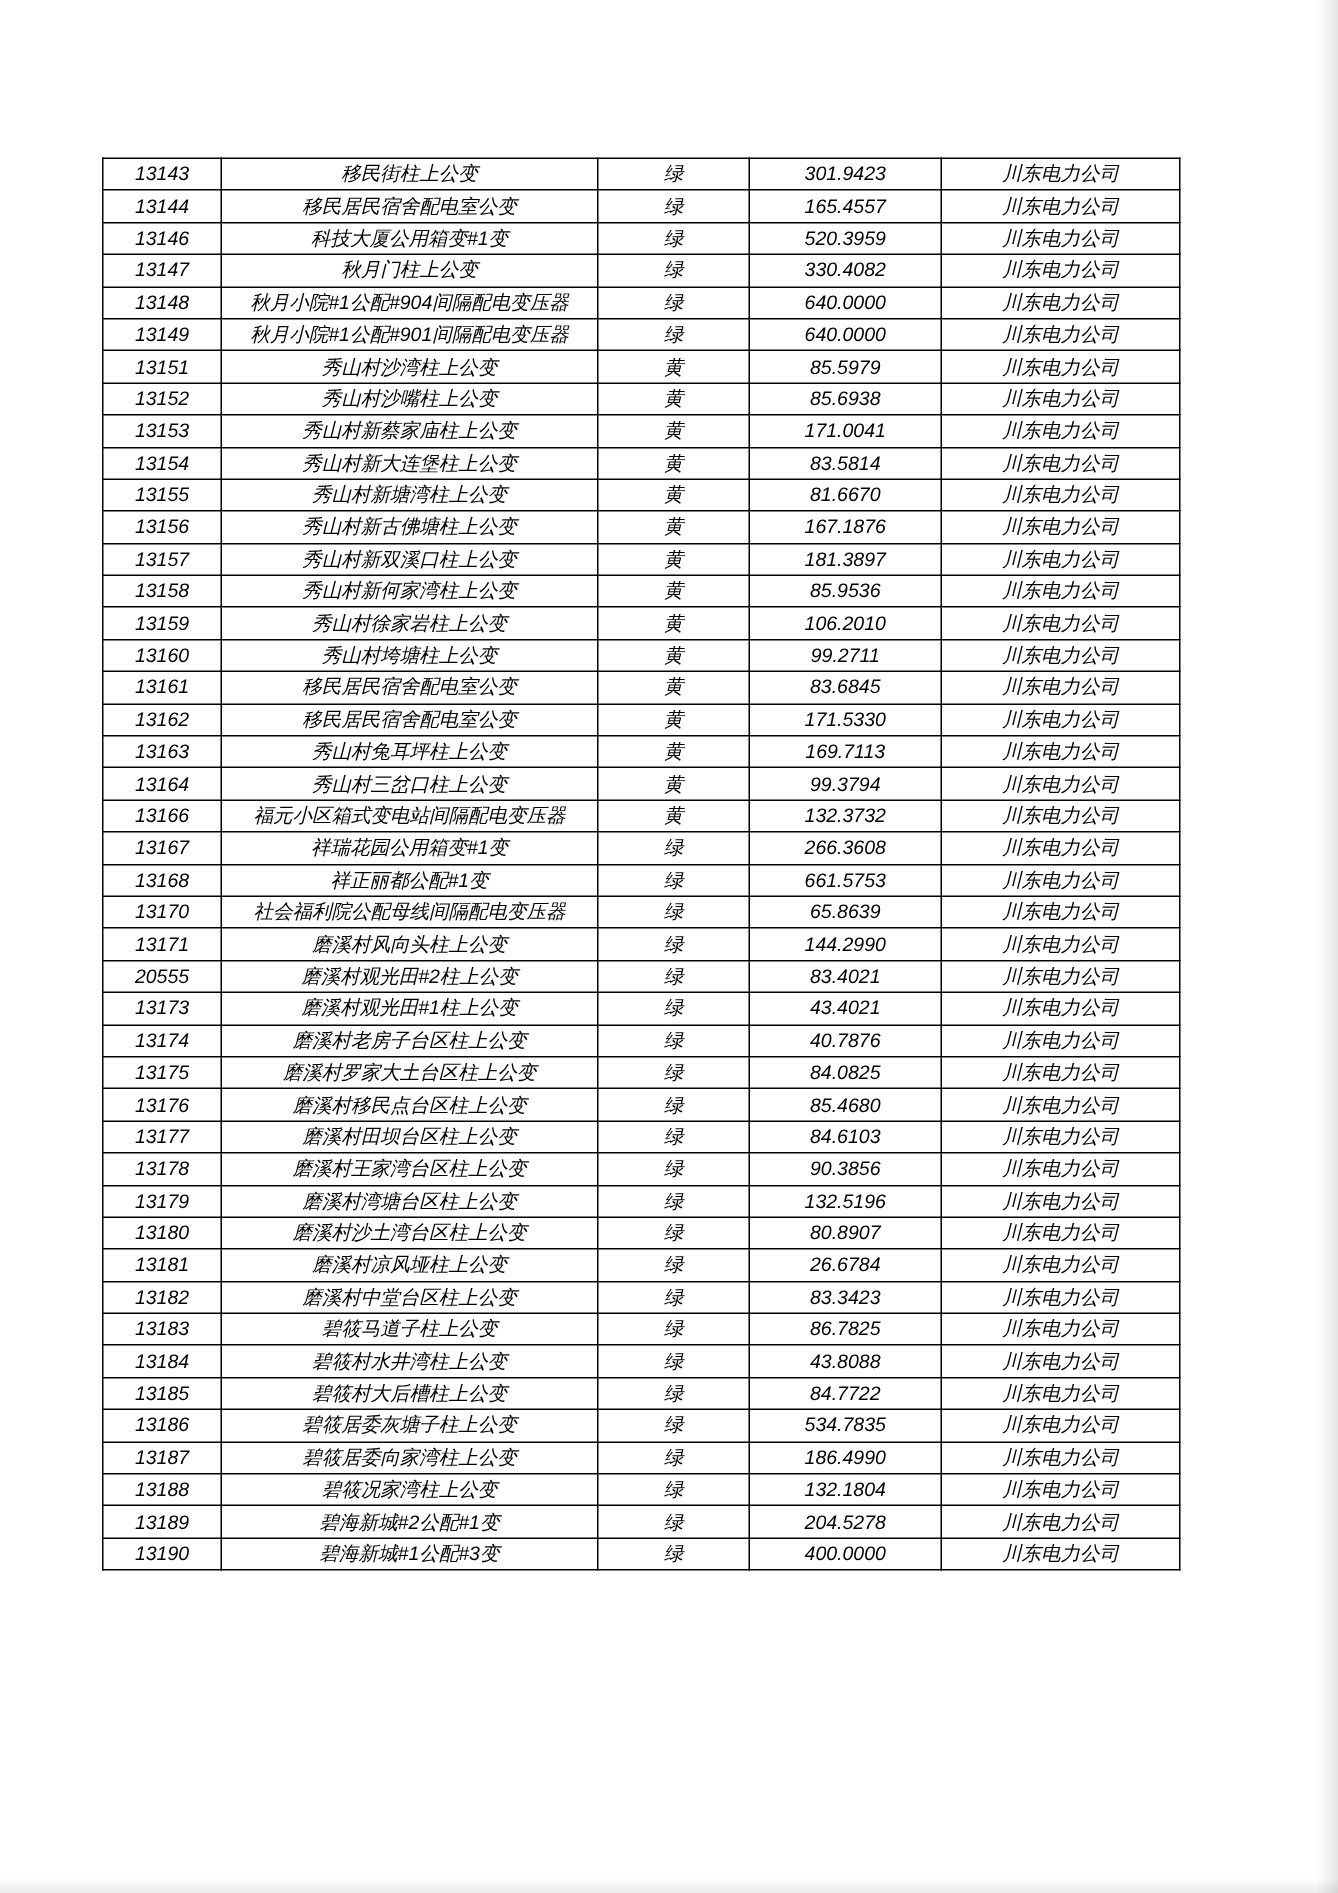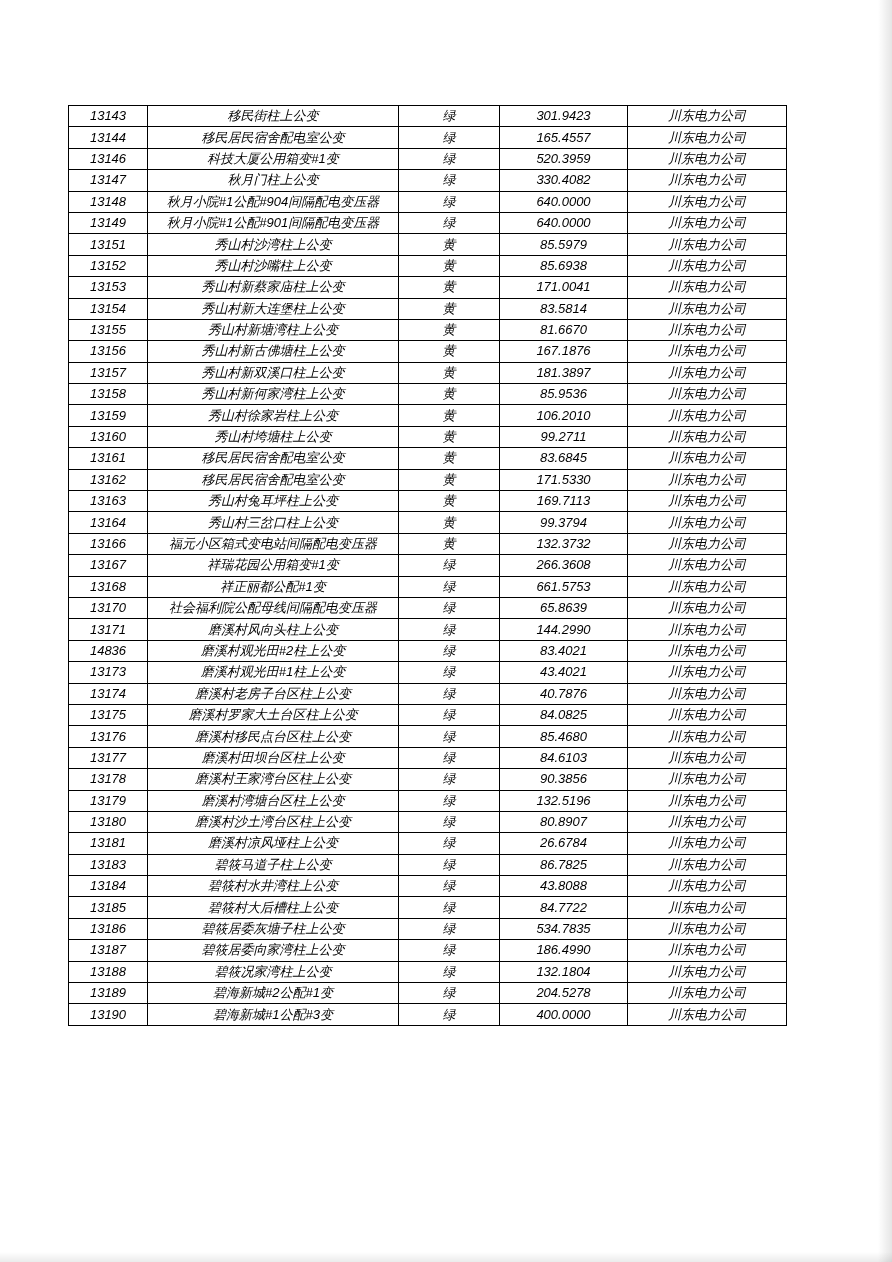--- a/index.html
+++ b/index.html
@@ -233,21 +233,21 @@
             <td class="c4">川东电力公司</td>
           </tr>
           <tr>
             <td class="c0">13171</td>
             <td class="c1">磨溪村风向头柱上公变</td>
             <td class="c2">绿</td>
             <td class="c3">144.2990</td>
             <td class="c4">川东电力公司</td>
           </tr>
           <tr>
-            <td class="c0">14836</td>
+            <td class="c0">20555</td>
             <td class="c1">磨溪村观光田#2柱上公变</td>
             <td class="c2">绿</td>
             <td class="c3">83.4021</td>
             <td class="c4">川东电力公司</td>
           </tr>
           <tr>
             <td class="c0">13173</td>
             <td class="c1">磨溪村观光田#1柱上公变</td>
             <td class="c2">绿</td>
             <td class="c3">43.4021</td>
@@ -300,20 +300,27 @@
             <td class="c1">磨溪村沙土湾台区柱上公变</td>
             <td class="c2">绿</td>
             <td class="c3">80.8907</td>
             <td class="c4">川东电力公司</td>
           </tr>
           <tr>
             <td class="c0">13181</td>
             <td class="c1">磨溪村凉风垭柱上公变</td>
             <td class="c2">绿</td>
             <td class="c3">26.6784</td>
+            <td class="c4">川东电力公司</td>
+          </tr>
+          <tr>
+            <td class="c0">13182</td>
+            <td class="c1">磨溪村中堂台区柱上公变</td>
+            <td class="c2">绿</td>
+            <td class="c3">83.3423</td>
             <td class="c4">川东电力公司</td>
           </tr>
           <tr>
             <td class="c0">13183</td>
             <td class="c1">碧筱马道子柱上公变</td>
             <td class="c2">绿</td>
             <td class="c3">86.7825</td>
             <td class="c4">川东电力公司</td>
           </tr>
           <tr>

